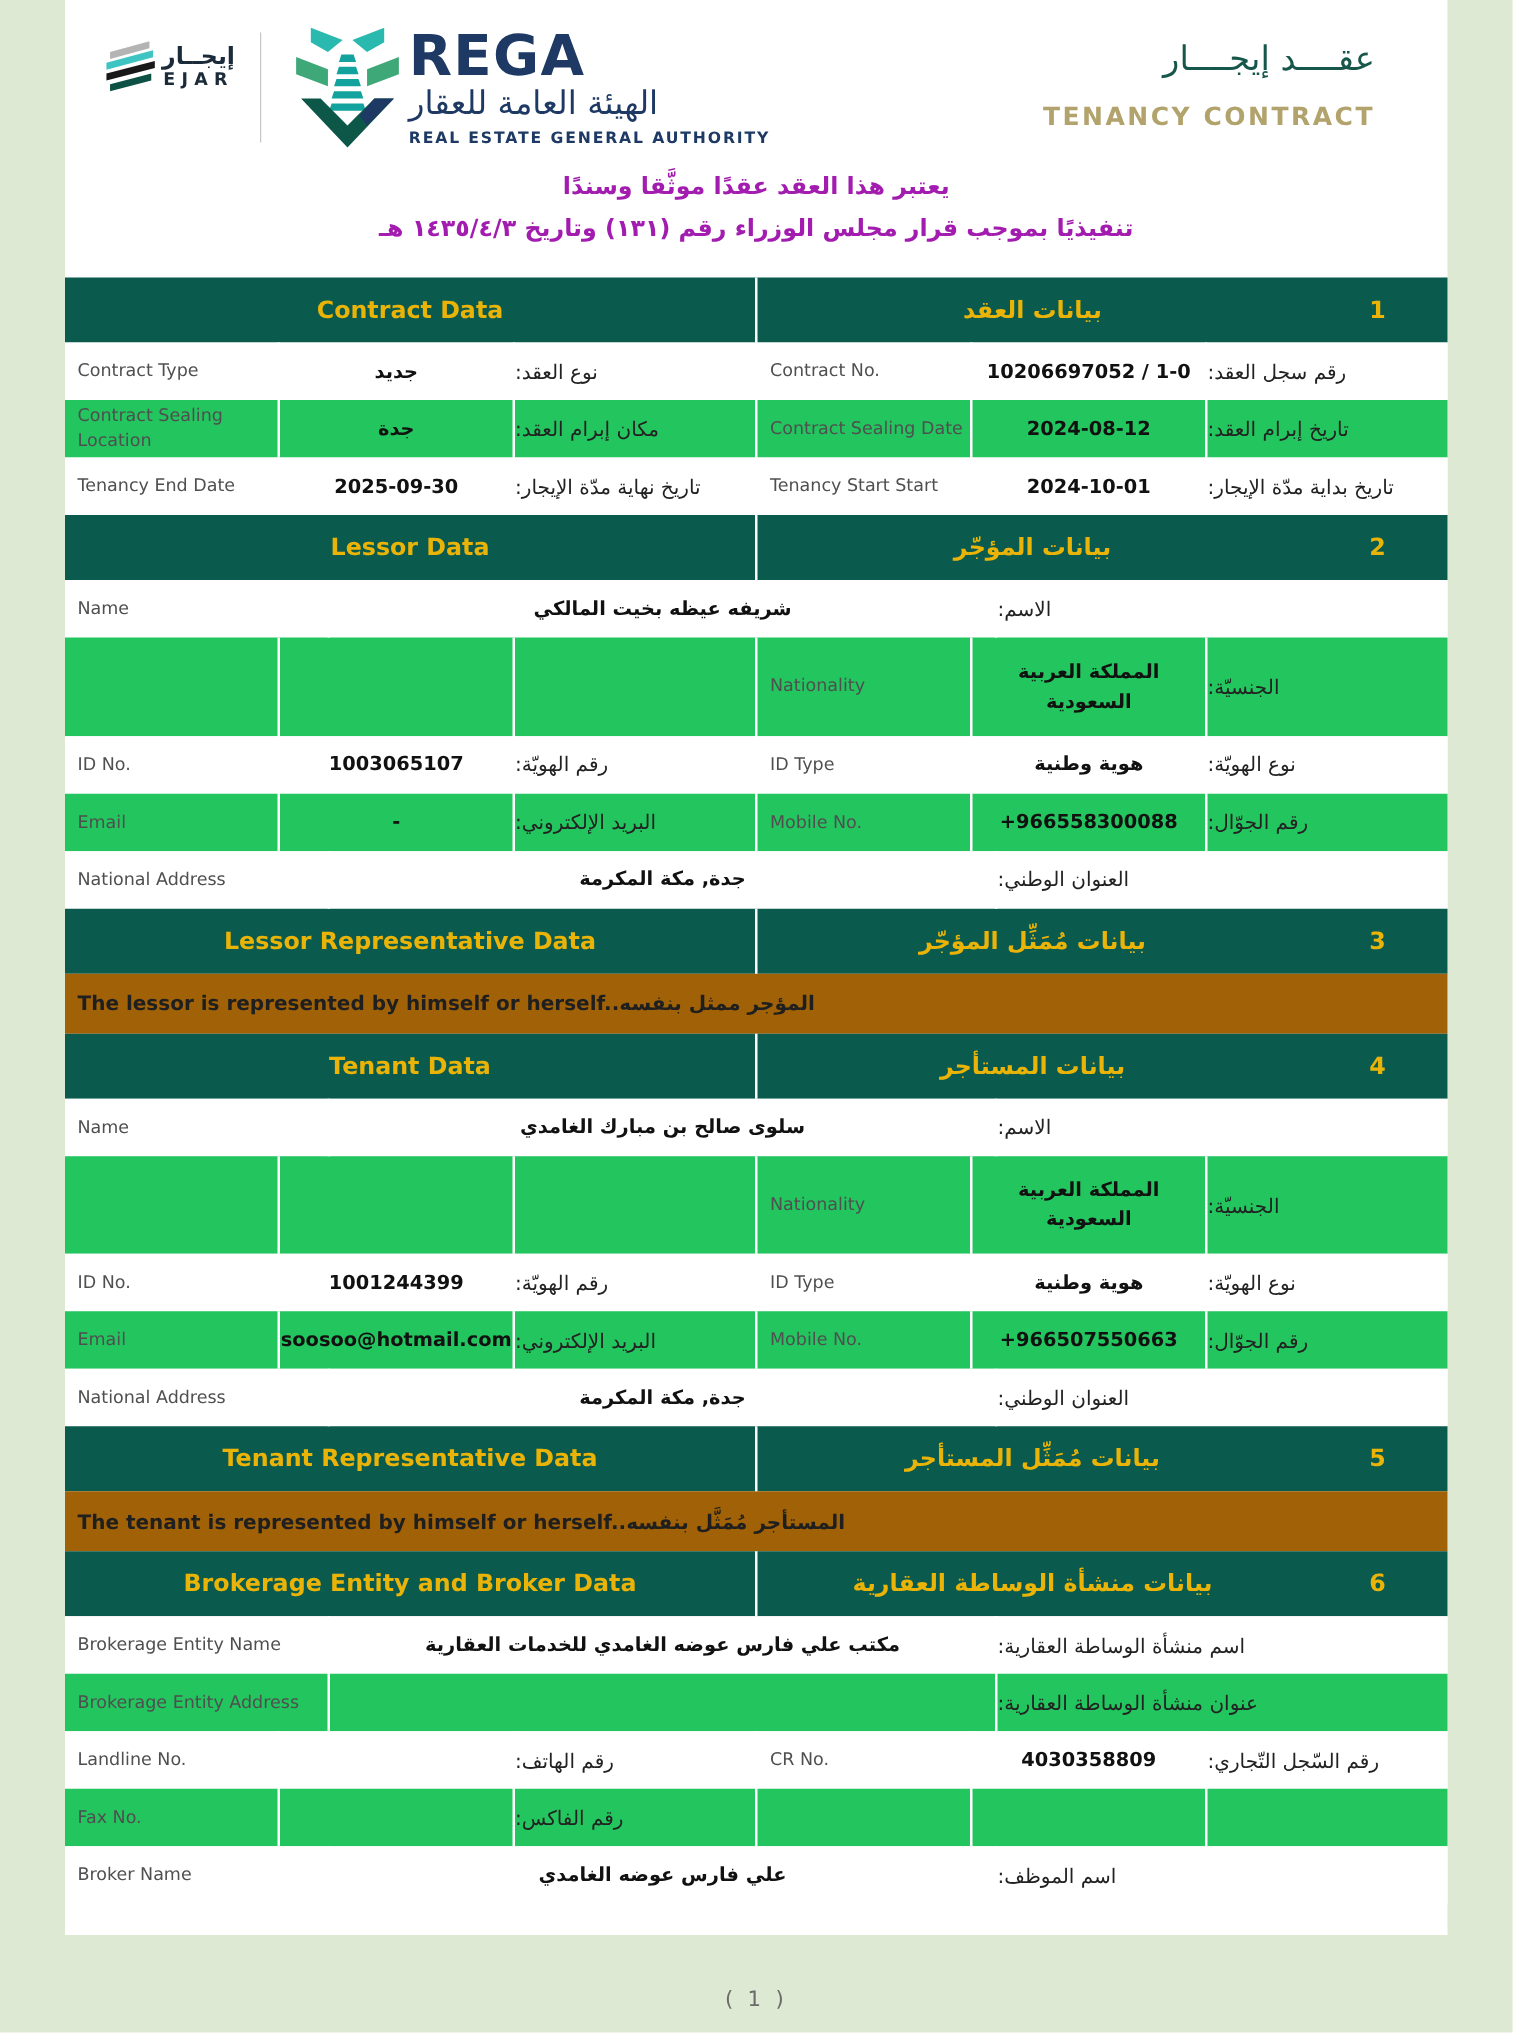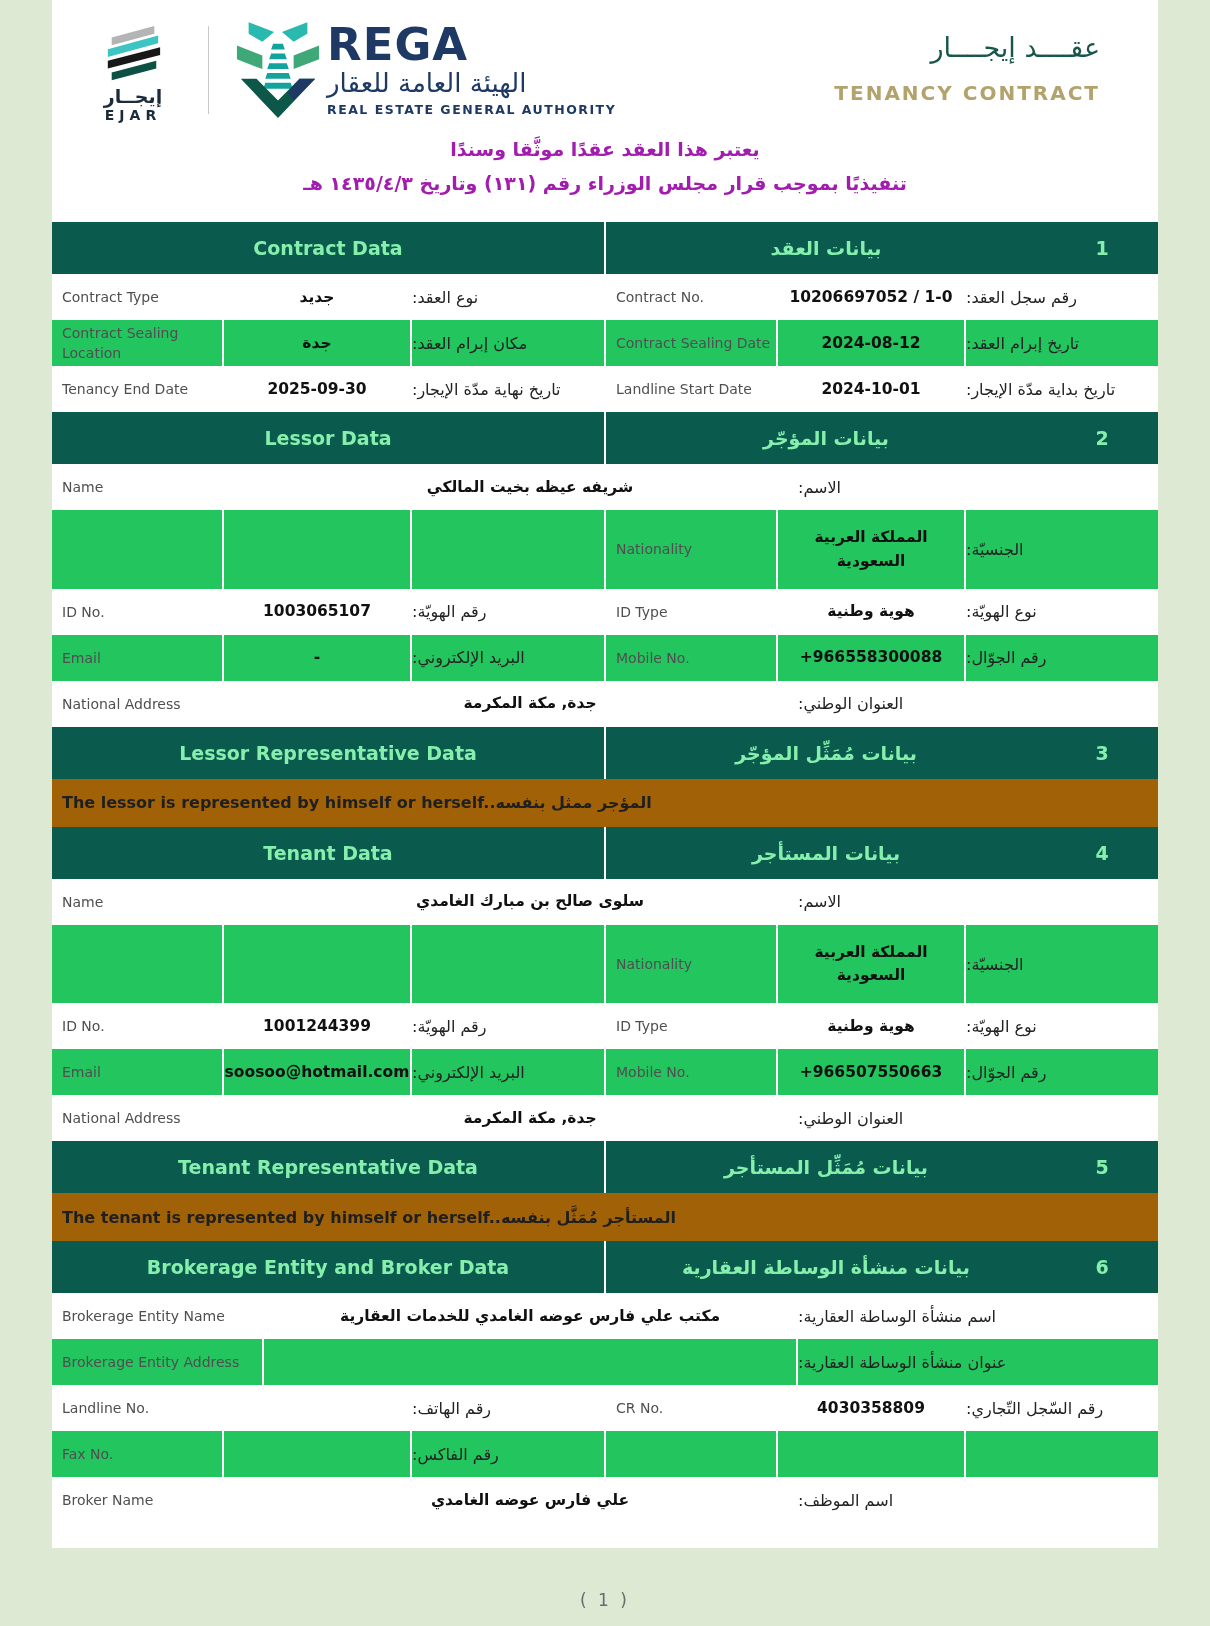--- a/index.html
+++ b/index.html
@@ -6,40 +6,40 @@
   html,body{width:1210px;height:1626px}
   body{
     background:#dee9d3;
     font-family:"DejaVu Sans","Liberation Sans",sans-serif;
     position:relative;overflow:hidden;
   }
   .sheet{position:absolute;left:52px;top:0;width:1106px;height:1548px;background:#ffffff}
 
   
   .hdr{display:flex;align-items:flex-start;padding:22px 58px 0 26px}
-  .ejar{display:flex;flex-direction:column;align-items:center;width:110px}
+  .ejar{display:flex;flex-direction:row;align-items:center;width:110px}
   .ejar-text{margin-top:2px;text-align:center;color:#1c2b3a;font-weight:bold}
   .ejar-ar{font-size:19px;direction:rtl;line-height:1.15}
   .ejar-en{font-size:14px;letter-spacing:5px;line-height:1.1}
   .hdr-divider{width:1px;height:88px;background:#c8c8c8;margin:4px 24px 0 20px}
   .rega{display:flex;align-items:flex-start}
   .rega-texts{margin-left:4px}
   .rega-word{font-size:45px;font-weight:bold;color:#1e3a64;line-height:1;letter-spacing:1px}
   .rega-ar{font-size:26px;font-weight:normal;color:#1e3a64;direction:rtl;text-align:left;line-height:1.15;margin-top:2px}
   .rega-en{font-size:12.5px;font-weight:bold;color:#1e3a64;letter-spacing:1.5px;margin-top:3px}
   .titles{margin-left:auto;text-align:right;padding-top:10px}
   .title-ar{font-size:27px;font-weight:normal;color:#17564b;direction:rtl}
   .title-en{font-size:20px;font-weight:bold;color:#b2a26b;letter-spacing:2px;margin-top:18px}
 
   
   .notice{text-align:center;color:#a21caf;font-weight:bold;font-size:19px;direction:rtl;margin-top:8px;line-height:1.8}
 
   
   #sections{margin-top:22px}
-  .sec-head{display:flex;height:52px;background:#0a5b4e;color:#86efac}
+  .sec-head{display:flex;height:52px;background:#0a5b4e;color:#eab308}
   .half{flex:1;display:flex;align-items:center}
   .half-en{justify-content:center;border-right:2px solid #fff}
   .sec-title{font-size:19px;font-weight:bold}
   .sec-title.ar{flex:1;text-align:center;direction:rtl}
   .sec-num{width:112px;text-align:center;font-weight:bold;font-size:19px}
 
   .row{display:flex;min-height:46px;background:#fff;align-items:stretch}
   .row.shaded{background:#22c55e}
   .row.tall{min-height:62px}
   .grp{flex:1;display:flex}
@@ -148,21 +148,21 @@
           <span class="cell ar">تاريخ إبرام العقد:</span>
         </div>
       </div>
       <div class="row">
         <div class="grp grp-left">
           <span class="cell en">Tenancy End Date</span>
           <span class="cell val">2025-09-30</span>
           <span class="cell ar">تاريخ نهاية مدّة الإيجار:</span>
         </div>
         <div class="grp grp-right">
-          <span class="cell en">Landline Start Date</span>
+          <span class="cell en">Tenancy Start Start</span>
           <span class="cell val">2024-10-01</span>
           <span class="cell ar">تاريخ بداية مدّة الإيجار:</span>
         </div>
       </div>
       <div class="sec-head">
         <div class="half half-en">
           <span class="sec-title">Lessor Data</span>
         </div>
         <div class="half half-ar">
           <span class="sec-title ar">بيانات المؤجّر</span>

